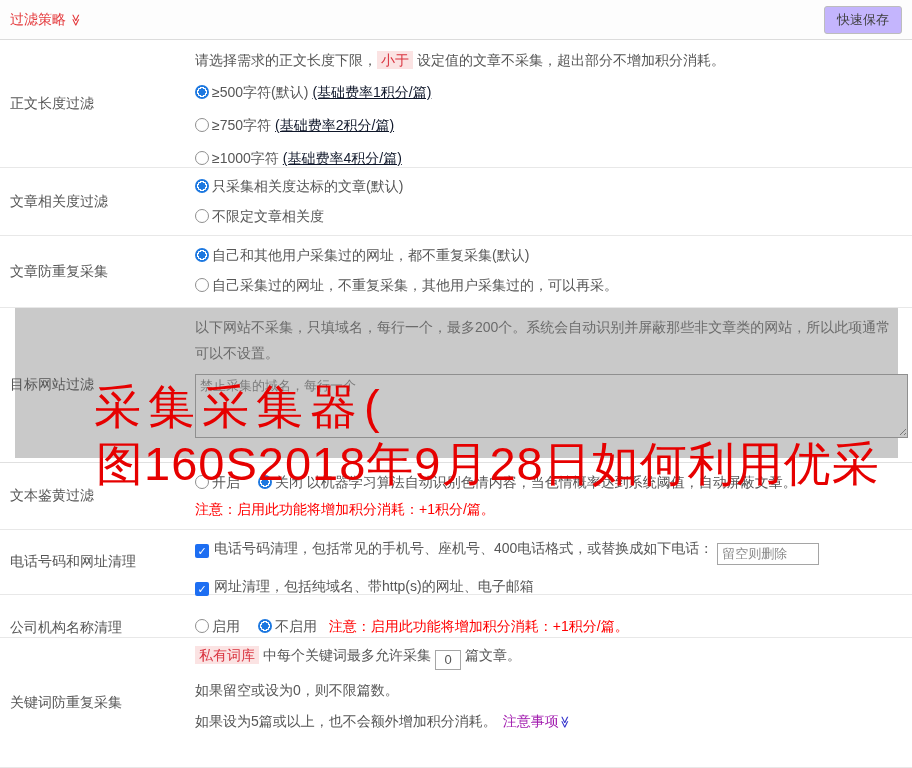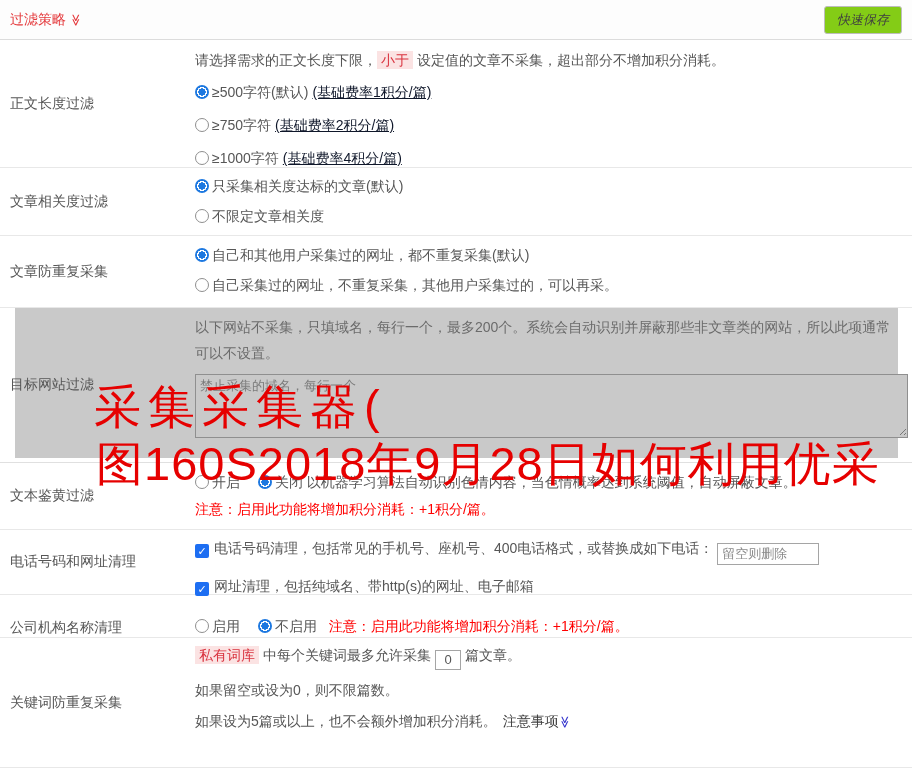--- a/index.html
+++ b/index.html
@@ -13,24 +13,23 @@
   .hdr{
     height:40px;box-sizing:border-box;border-bottom:1px solid #dcdcdc;
     display:flex;align-items:center;justify-content:space-between;
     padding:0 10px;background:#fdfdfd;gap:20px;
   }
   .hdr-title{color:#e4393c;font-size:14px;display:flex;align-items:center;gap:4px;}
   .chev{display:inline-block;transform:rotate(90deg);font-size:12px;line-height:1;}
   .chev.red{color:#e4393c;}
   .chev.blue{color:#3333cc;}
   .save-btn{
-    background:#84cc16;border:1px solid #bdbdbd;border-radius:3px;
+    background:#c4b5fd;border:1px solid #bdbdbd;border-radius:3px;
     padding:4px 12px;font-size:13px;color:#404040;cursor:pointer;
     font-family:inherit;
-    font-style:italic;
   }
   
   .row{display:flex;box-sizing:border-box;border-bottom:1px solid #e8e8e8;position:relative;}
   .row-label{
     width:183px;flex-shrink:0;box-sizing:border-box;padding-left:10px;
     display:flex;align-items:center;color:#565656;position:relative;z-index:2;
   }
   .row-content{flex:1;box-sizing:border-box;padding-right:16px;position:relative;z-index:2;margin-left:12px;}
   .r1{height:128px;} .r2{height:68px;} .r3{height:72px;} .r4{height:155px;}
   .r5{height:67px;}  .r6{height:65px;} .r7{height:43px;align-items:flex-end;} .r8{height:130px;}
@@ -103,21 +102,21 @@
   .r7 .note{margin-left:8px;}
   
   .r8 .row-content{padding-top:6px;}
   .r8 .line+.line{margin-top:9px;}
   .badge{color:#d9333f;background:#fbe3e3;padding:1px 4px;margin-right:4px;}
   .num-input{
     width:26px;height:20px;box-sizing:border-box;border:1px solid #a5a5a5;
     font-family:inherit;font-size:13px;text-align:center;color:#555;
     vertical-align:-4px;margin:0 4px;background:#fff;
   }
-  .link{color:#404040;cursor:pointer;margin-left:6px;}
+  .link{color:#a21caf;cursor:pointer;margin-left:6px;}
 </style>
 </head>
 <body>
 
 <div class="hdr">
   <div class="hdr-title">
     <span>过滤策略</span>
     <span class="chev red">≫</span>
   </div>
   <button class="save-btn">快速保存</button>

